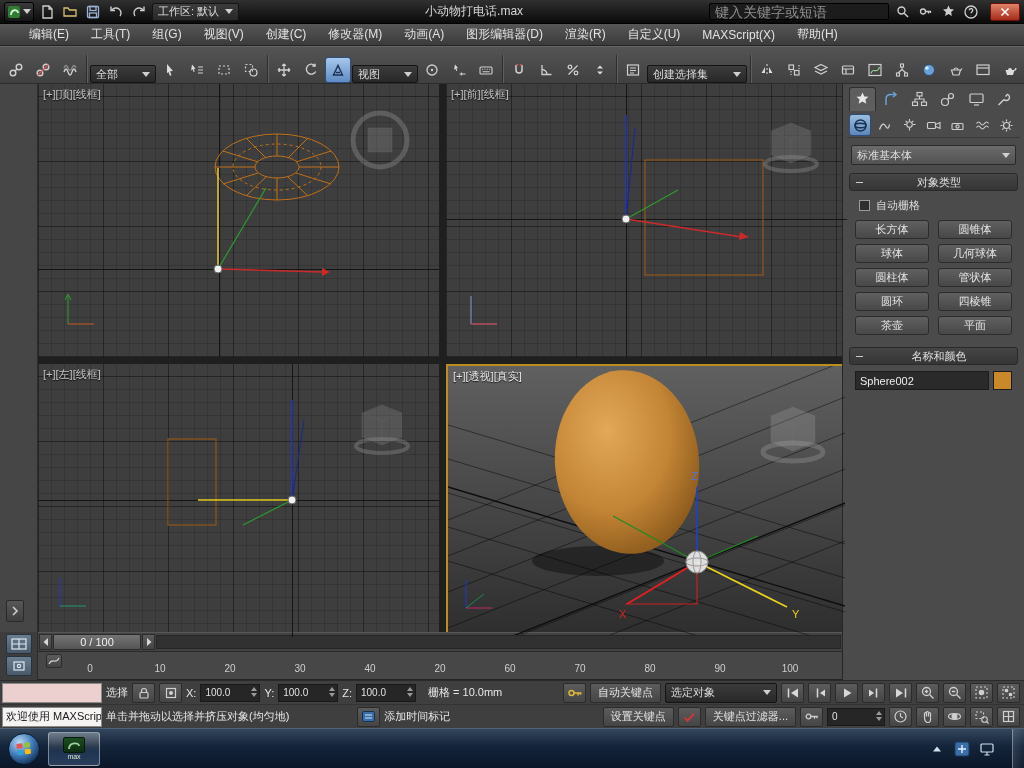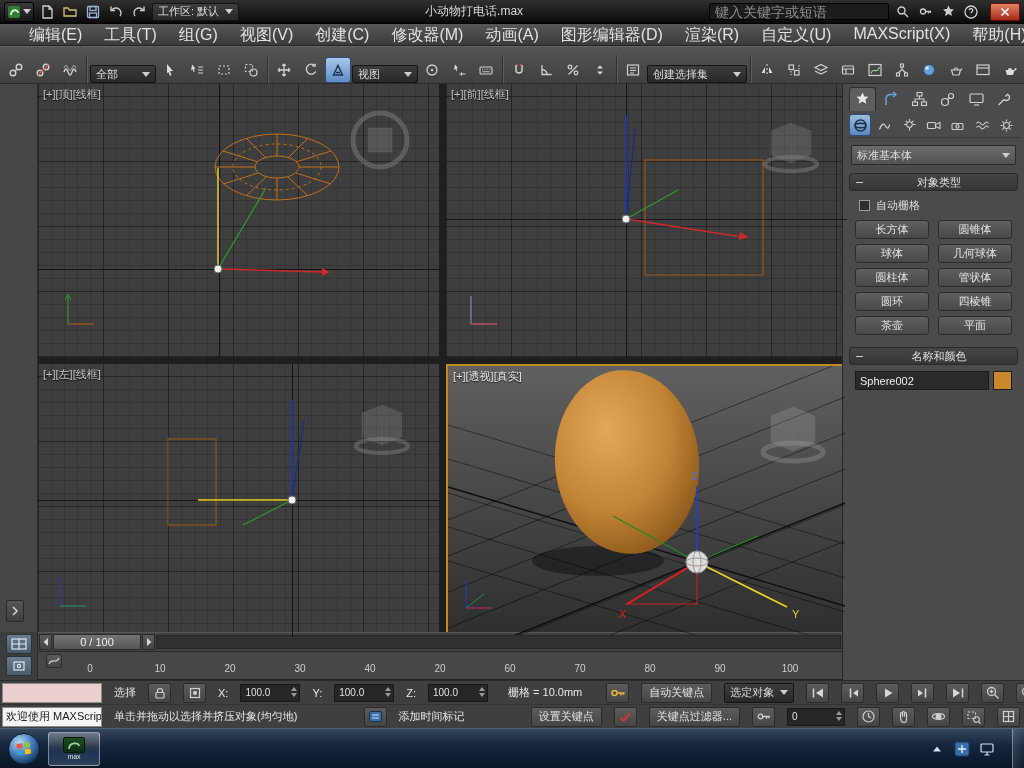--- a/index.html
+++ b/index.html
@@ -11,21 +11,21 @@
 
 #titlebar{position:absolute;left:0;top:0;width:1024px;height:24px;background:linear-gradient(#303030,#0a0a0a);display:flex;align-items:center;gap:3px;padding:0 4px;border-bottom:1px solid #000}
 .applogo{width:30px;height:20px;background:linear-gradient(#3a3a3a,#161616);border:1px solid #000;border-radius:3px;display:flex;align-items:center;justify-content:center;gap:2px}
 .qbtn{width:20px;height:20px;display:flex;align-items:center;justify-content:center;border-radius:2px}
 .combo{height:18px;background:linear-gradient(#3c3c3c,#282828);border:1px solid #141414;border-radius:2px;display:flex;align-items:center;gap:6px;padding:0 5px;font-size:11px;color:#ddd;white-space:nowrap}
 .doc-title{font-size:12px;color:#d8d8d8;white-space:nowrap}
 .searchbox{width:180px;height:17px;background:#1c1c1c;border:1px solid #000;border-radius:2px;color:#c0c0c0;font-size:14px;padding:0 5px;outline:none}
 .searchbox::placeholder{color:#8f8f8f}
 .closebtn{width:30px;height:18px;background:linear-gradient(#e08468,#a62b1a);border:1px solid #6d120a;border-radius:2px;display:flex;align-items:center;justify-content:center;margin-left:6px}
 
-#menubar{position:absolute;left:0;top:24px;width:1024px;height:22px;background:linear-gradient(#565656,#3b3b3b);border-bottom:1px solid #242424;display:flex;gap:16px;padding:0 10px 0 26px;font-size:16px;color:#e2e2e2;white-space:nowrap}
+#menubar{position:absolute;left:0;top:24px;width:1024px;height:22px;background:linear-gradient(#565656,#3b3b3b);border-bottom:1px solid #242424;display:flex;align-items:center;gap:16px;padding:0 10px 0 26px;font-size:12px;color:#e2e2e2;white-space:nowrap}
 .mitem{padding:1px 3px}
 
 #toolbar{position:absolute;left:0;top:46px;width:1024px;height:38px;background:linear-gradient(#545454,#404040);border-top:1px solid #656565;border-bottom:1px solid #2b2b2b;display:flex;align-items:flex-end;gap:1px;padding:0 3px;overflow:hidden}
 .tbtn{min-width:26px;width:26px;height:26px;border-radius:3px;display:flex;align-items:center;justify-content:center}
 .tbtn.act{background:linear-gradient(#a8c8ec,#5f8cc4);border:1px solid #2c4d7e}
 .tsep{width:1px;height:28px;background:#2e2e2e;box-shadow:1px 0 0 #5f5f5f;margin:0 2px;flex:none}
 .tcombo{flex:none}
 
 #leftstrip{position:absolute;left:0;top:84px;width:38px;height:548px;background:#464646;border-right:1px solid #2c2c2c}
 .stripbtn{position:absolute;left:6px;top:516px;width:18px;height:22px;background:linear-gradient(#575757,#3f3f3f);border:1px solid #2a2a2a;border-radius:2px;display:flex;align-items:center;justify-content:center}
@@ -60,21 +60,21 @@
 #timebar{position:absolute;left:38px;top:632px;width:804px;height:20px;background:#424242;border-top:1px solid #575757;border-bottom:1px solid #2a2a2a;display:flex;align-items:center;gap:1px;padding:0 1px}
 .tsbtn{width:13px;height:16px;background:linear-gradient(#5c5c5c,#444);border:1px solid #2c2c2c;display:flex;align-items:center;justify-content:center}
 .tshandle{width:88px;height:16px;background:linear-gradient(#747474,#555);border:1px solid #2a2a2a;border-radius:2px;font-size:11px;color:#f0f0f0;display:flex;align-items:center;justify-content:center}
 .tstrack{flex:1;height:14px;background:#313131;border:1px solid #262626}
 #ruler{position:absolute;left:38px;top:652px;width:804px;height:28px;background:#474747;border-bottom:1px solid #242424;font-size:10px;color:#cfcfcf}
 #ruler .tick{position:absolute;top:11px;transform:translateX(-50%)}
 #rulerbtn{position:absolute;left:8px;top:2px;width:16px;height:14px;background:linear-gradient(#5c5c5c,#444);border:1px solid #2c2c2c;border-radius:2px;display:flex;align-items:center;justify-content:center}
 #corner{position:absolute;left:0;top:632px;width:38px;height:48px;background:#3d3d3d;border-right:1px solid #2c2c2c;display:flex;flex-direction:column;align-items:center;gap:2px;padding-top:2px}
 .cicon{width:26px;height:20px;background:linear-gradient(#6a7e90,#49596a);border:1px solid #28323c;border-radius:2px;display:flex;align-items:center;justify-content:center}
 
-#status1,#status2{position:absolute;left:0;width:1024px;height:24px;background:#3f3f3f;display:flex;align-items:center;gap:12px;padding:0 4px 0 2px;font-size:11px}
+#status1,#status2{position:absolute;left:0;width:1024px;height:24px;background:#3f3f3f;display:flex;align-items:center;gap:4px;padding:0 4px 0 2px;font-size:11px}
 #status1{top:680px;border-top:1px solid #2a2a2a}
 #status2{top:704px;border-top:1px solid #333}
 .listener{width:100px;height:20px;border:1px solid #8a8a8a;flex:none}
 .listener.pink{background:#ecd0d0}
 .listener.white{background:#f6f3f3;color:#1a1a1a;display:flex;align-items:center;padding:0 3px;overflow:hidden;white-space:nowrap}
 .sbtn{width:23px;height:20px;background:linear-gradient(#5c5c5c,#454545);border:1px solid #2b2b2b;border-radius:2px;display:flex;align-items:center;justify-content:center;flex:none}
 .skbtn{height:20px;padding:0 7px;font-size:11px;color:#e4e4e4;background:linear-gradient(#5c5c5c,#454545);border:1px solid #2b2b2b;border-radius:2px;display:flex;align-items:center;white-space:nowrap;flex:none}
 .numfield{width:60px;height:18px;background:#262626;border:1px solid #191919;color:#e0e0e0;font-size:10px;display:flex;align-items:center;padding:0 12px 0 4px;position:relative;flex:none}
 .numfield .spin{position:absolute;right:2px;top:2px;display:flex;flex-direction:column;gap:2px}
 .numfield .spin i{display:block;width:0;height:0;border-left:3px solid transparent;border-right:3px solid transparent}

